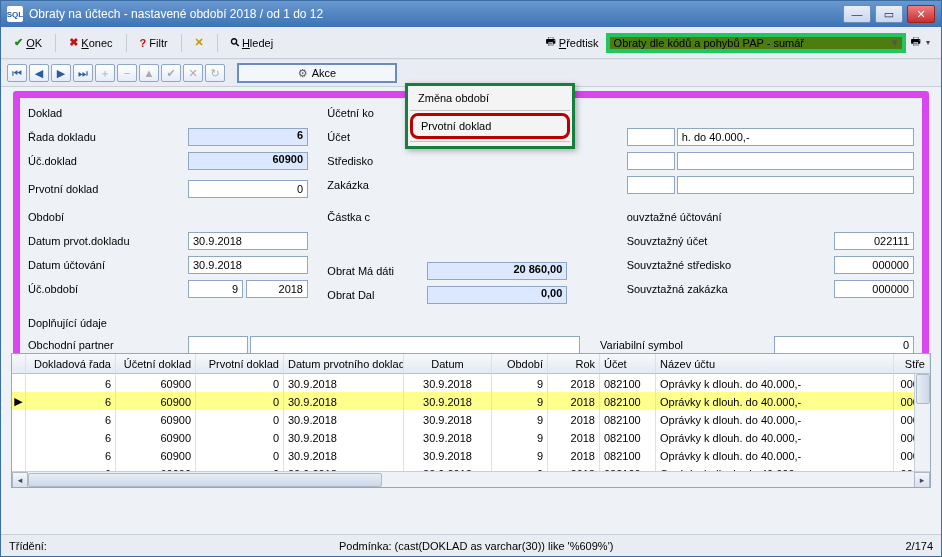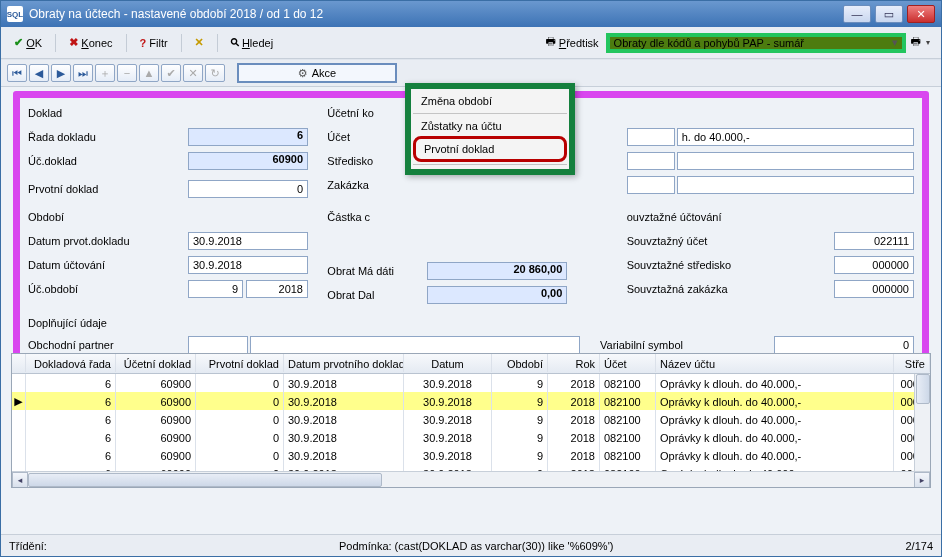--- a/index.html
+++ b/index.html
@@ -31,21 +31,21 @@
   .form-row { display: flex; align-items: center; height: 22px; }
   .lbl { width: 160px; color: #000; }
   .lbl.narrow { width: 100px; }
   .lbl.mid { width: 130px; }
   .inp { border: 1px solid #8fa6c6; background: #fff; height: 18px; padding: 0 4px; }
   .inp.right { text-align: right; }
   .inp.blue { background: #dce8ff; text-align: right; font-weight: normal; }
   .inp.blue.bold { font-weight: bold; }
   .grid2 { display: grid; grid-template-columns: 1fr 1fr 1fr; column-gap: 12px; }
   .col { display: flex; flex-direction: column; gap: 2px; }
-  .menu-popup { position: absolute; left: 404px; top: -4px; width: 170px; background: #f4f4f4; border: 6px solid #15803d; box-shadow: 2px 2px 6px rgba(0,0,0,.3); z-index: 50; padding: 2px; }
+  .menu-popup { position: absolute; left: 404px; top: -4px; width: 170px; background: #f4f4f4; border: 3px solid #15803d; box-shadow: 2px 2px 6px rgba(0,0,0,.3); z-index: 50; padding: 2px; }
   .menu-item { padding: 4px 8px; cursor: pointer; }
   .menu-sep { height: 1px; background: #c4c4c4; margin: 2px 0; }
   .menu-item.marked { border: 3px solid #b80000; border-radius: 8px; }
   .table-area { position: absolute; left:10px; right:10px; top: 266px; bottom: 46px; background: #fff; border: 1px solid #9aa7b7; overflow: hidden; display: flex; flex-direction: column;}
   .thead { display: flex; background: linear-gradient(#f7f9fc,#e4eaf2); border-bottom: 1px solid #b9c3d0; height: 20px; flex:0 0 auto;}
   .th, .td { padding: 2px 4px; overflow: hidden; white-space: nowrap; border-right: 1px solid #dbe1ea; height: 18px; line-height: 16px; }
   .th { color: #000; }
   .tbody { flex:1; overflow: hidden; }
   .tr { display: flex; height: 18px; }
   .tr.selected { background: #ffff8c; }
@@ -144,21 +144,20 @@
         <span class="gear-ico"></span>
         <span>Akce</span>
       </div>
   </div>
 
   <div class="content">
 
     <div class="menu-popup">
       <div class="menu-item">Změna období</div>
       <div class="menu-sep"></div>
-      <div class="menu-item">Zůstatky na účtu</div>
       <div class="menu-item marked">Prvotní doklad</div>
       <div class="menu-sep"></div>
     </div>
 
     <fieldset class="form">
       <div class="grid2">
         <div class="col">
           <div class="form-row">
               <span class="lbl">Doklad</span>
             </div>

